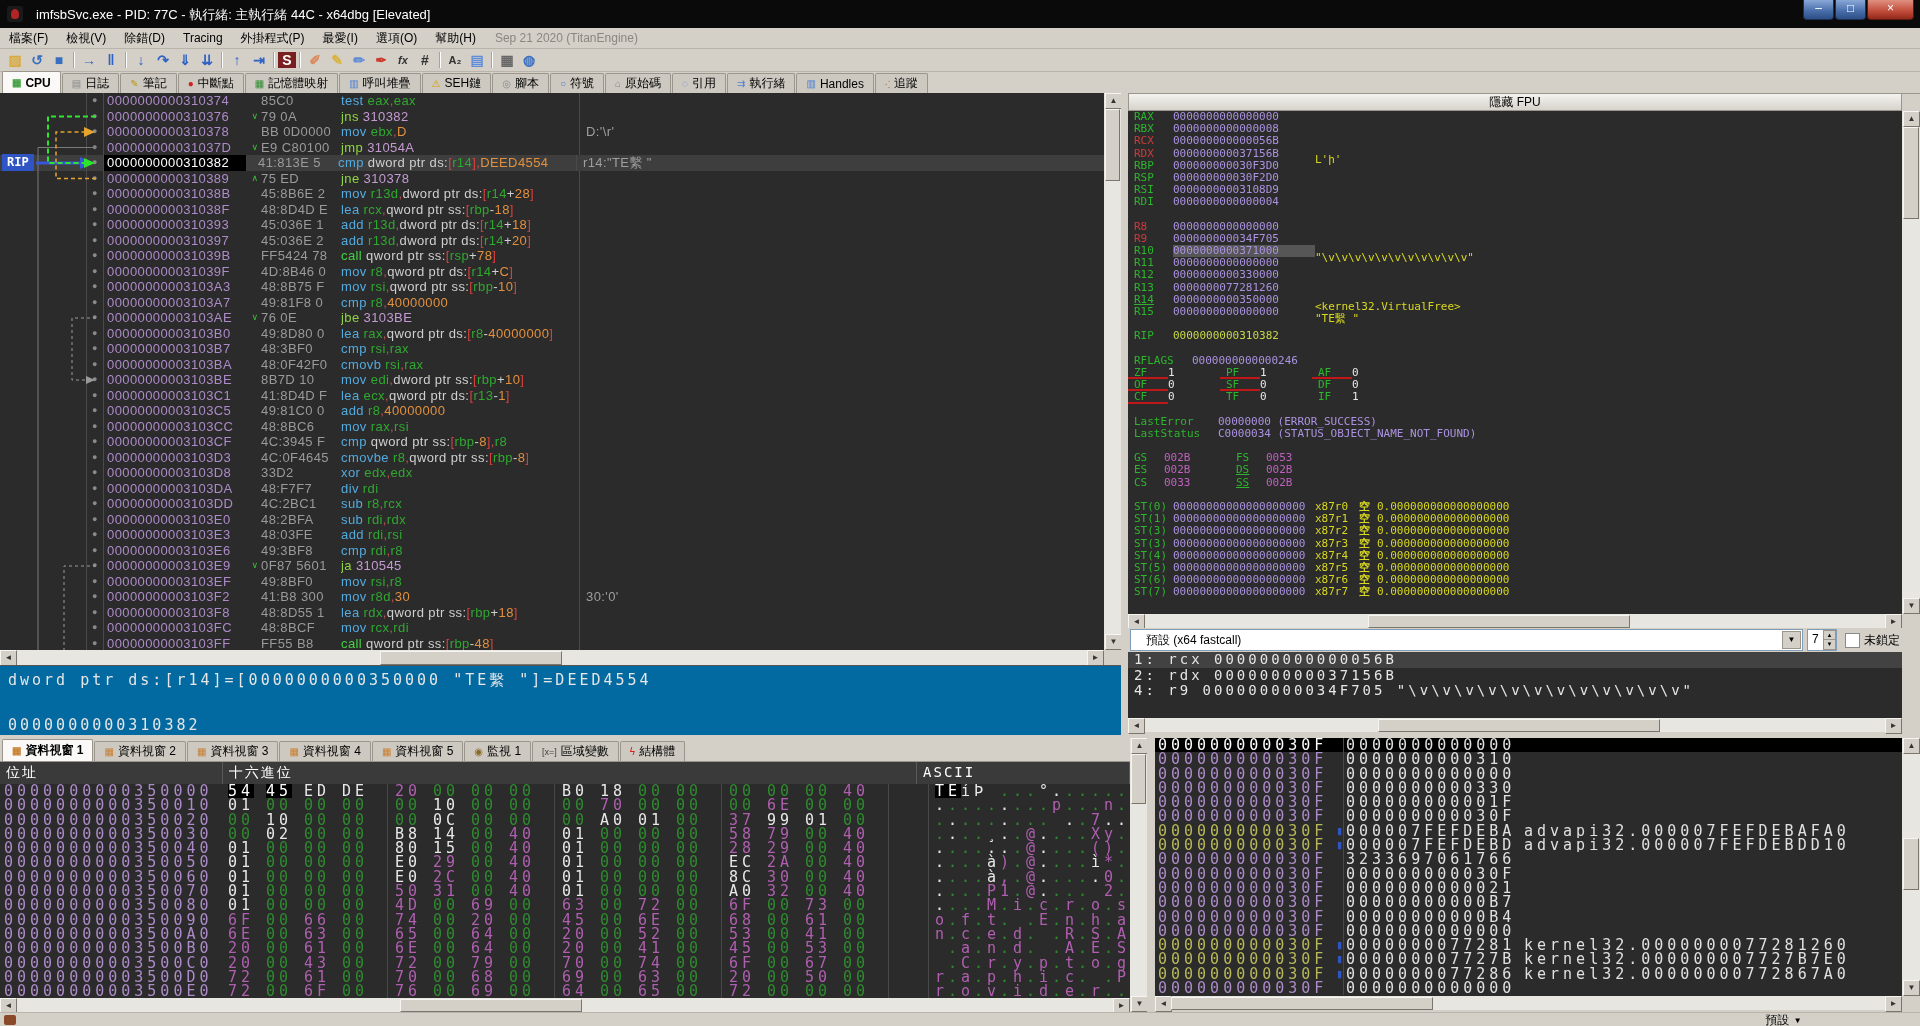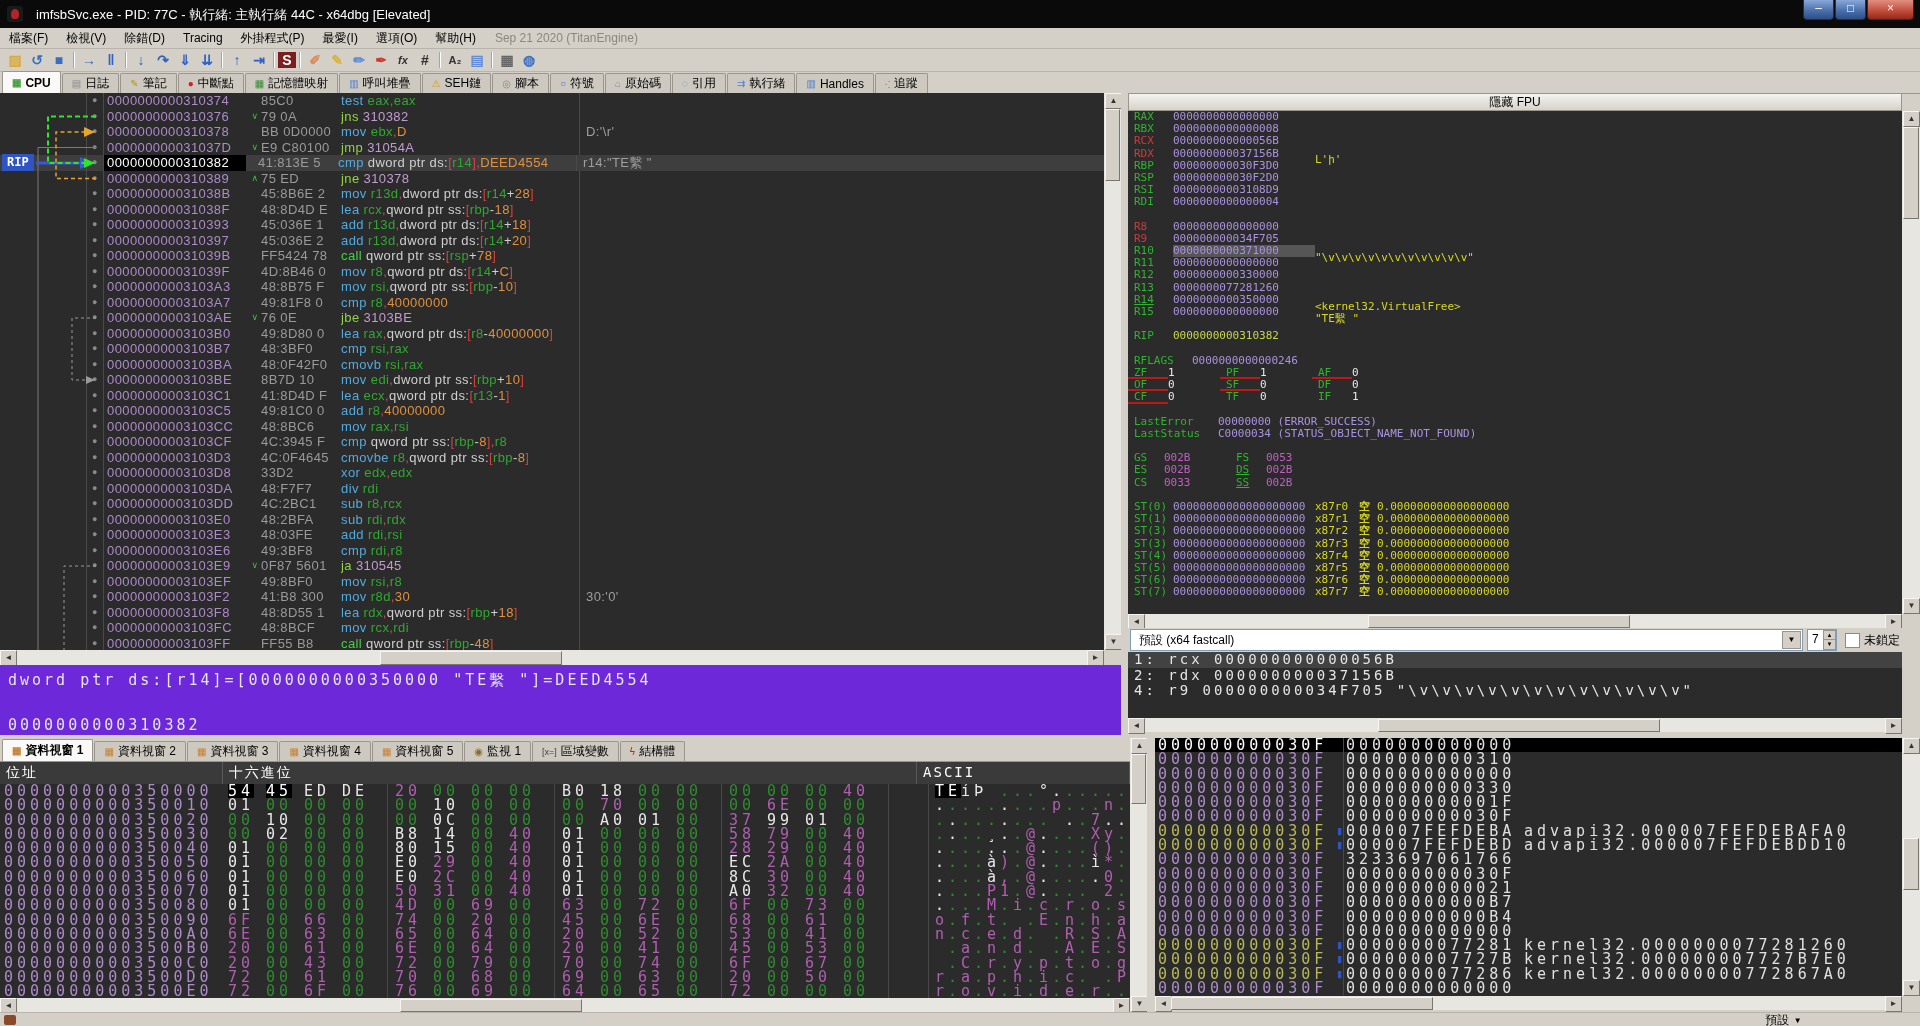--- a/index.html
+++ b/index.html
@@ -44,21 +44,21 @@
   .tk-n{color:#e2903e}.tk-b{color:#d84040}.tk-c{color:#c05050}.tk-t{color:#cfcfcf}.tk-tgt{color:#c49ad2}
   .rip-badge{position:absolute;left:2px;top:61px;background:#2f55c4;color:#fff;font-weight:bold;
              font-size:12px;padding:0 5px;line-height:17px;font-family:"DejaVu Sans Mono",monospace;}
   .arrows{position:absolute;left:0;top:0;}
   
   .sb{position:absolute;background:#e8e6e0;}
   .sb .thumb{position:absolute;background:#d4d0c8;border:1px solid;border-color:#f6f5f2 #7a766e #7a766e #f6f5f2;}
   .sb .sbtn{position:absolute;width:15px;height:14px;background:#d4d0c8;border:1px solid;border-color:#f6f5f2 #7a766e #7a766e #f6f5f2;
             font-size:8px;text-align:center;line-height:13px;color:#333;}
   
-  .infopane{position:absolute;left:0;top:665px;width:1121px;height:70px;background:#6d28d9;color:#e6e6e6;
+  .infopane{position:absolute;left:0;top:665px;width:1121px;height:70px;background:#0369a1;color:#e6e6e6;
             font-family:"DejaVu Sans Mono",monospace;font-size:15px;letter-spacing:3px;border-top:1px solid #555;}
   .infopane .l1{padding:5px 0 0 8px;white-space:nowrap;}
   .infopane .l2{padding:26px 0 0 8px;white-space:nowrap;}
   .vsplit{position:absolute;left:1121px;top:93px;width:7px;height:642px;background:#d4d0c8;}
   
   .reg-header{position:absolute;left:1128px;top:93px;width:774px;height:18px;background:linear-gradient(#f4f3f0,#d6d3cb);
               border:1px solid #9a968e;box-sizing:border-box;text-align:center;line-height:16px;font-size:12px;}
   .regview{position:absolute;left:1128px;top:111px;width:774px;height:503px;background:#2b2b2b;overflow:hidden;
            font-family:"DejaVu Sans Mono",monospace;font-size:11px;}
   .rg-row{display:flex;height:12.2px;line-height:12.2px;white-space:nowrap;}
@@ -72,21 +72,21 @@
   .sg-n{width:30px;flex:none;color:#2db52d;padding-left:6px;} .sg-n.u{text-decoration:underline;text-decoration-color:#2db52d;}
   .sg-v{width:66px;flex:none;color:#c060c0;}
   .ls-n{width:84px;flex:none;color:#2db52d;padding-left:6px;}
   .ls-v{color:#ab92e0;}
   .st-n{width:39px;flex:none;color:#2db52d;padding-left:6px;}
   .st-v{width:142px;flex:none;color:#ab92e0;}
   .st-t{width:44px;flex:none;color:#d8d820;}
   .st-s{width:18px;flex:none;color:#d8d820;font-weight:bold;}
   .st-f{color:#d8d820;}
   .args-bar{position:absolute;left:1128px;top:628px;width:774px;height:24px;background:#d4d0c8;display:flex;align-items:center;padding:0 2px;box-sizing:border-box;}
-  .combo{flex:1;height:20px;background:#fff;border:1px solid #7f9db9;display:flex;align-items:center;padding-left:8px;position:relative;}
+  .combo{flex:1;height:20px;background:#fff;border:1px solid #7f9db9;display:flex;align-items:center;padding-left:15px;position:relative;}
   .combo .arr{position:absolute;right:1px;top:1px;width:17px;height:16px;background:#d4d0c8;border:1px solid #9a968e;text-align:center;font-size:8px;line-height:15px;}
   .spin{width:24px;height:20px;background:#fff;border:1px solid #7f9db9;margin-left:4px;position:relative;padding-left:4px;line-height:18px;}
   .spin .up,.spin .dn{position:absolute;right:0;width:11px;height:9px;background:#d4d0c8;border:1px solid #9a968e;font-size:6px;line-height:8px;text-align:center;}
   .spin .up{top:0}.spin .dn{bottom:0}
   .chk{width:13px;height:13px;background:#fff;border:1px solid #8a8a8a;margin:0 4px 0 8px;}
   .argslist{position:absolute;left:1128px;top:652px;width:774px;height:66px;background:#2b2b2b;overflow:hidden;
             font-family:"DejaVu Sans Mono",monospace;font-size:14px;letter-spacing:3px;color:#e6e6e6;}
   .arg-row{height:15.5px;line-height:15.5px;white-space:nowrap;padding-left:6px;}
   .arg-row.sel{background:#424242;}
   

